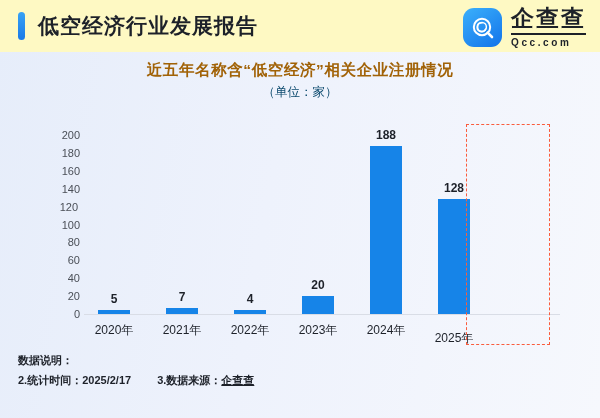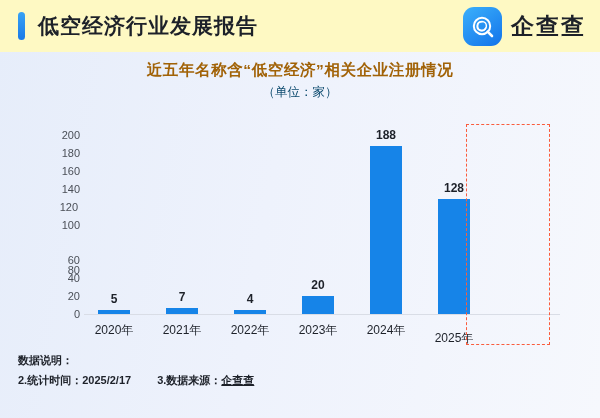--- a/index.html
+++ b/index.html
@@ -100,36 +100,37 @@
     <div id="brand-mark">
       <svg width="26" height="26" viewBox="0 0 26 26">
         <circle cx="12" cy="12" r="8.2" fill="none" stroke="#ffffff" stroke-width="2"></circle>
         <circle cx="12" cy="12" r="4.4" fill="none" stroke="#ffffff" stroke-width="1.5"></circle>
         <path d="M12 7.8 A4.4 4.4 0 1 0 15.6 14" fill="none" stroke="#ffffff" stroke-width="1.6" stroke-linecap="round"></path>
         <line x1="17.6" y1="17.6" x2="22" y2="22" stroke="#ffffff" stroke-width="2.6" stroke-linecap="round"></line>
       </svg>
     </div>
     <div id="brand-words">
       <span id="brand-cn">企查查</span>
+      <span id="brand-en">Qcc.com</span>
     </div>
   </div>
 </div>
 
 <div id="chart-title">近五年名称含“低空经济”相关企业注册情况</div>
 <div id="chart-unit">（单位：家）</div>
 
 <div id="plot">
   <div id="yaxis">
       <div class="ytick" style="left: 42px; top: 135px;">200</div>
       <div class="ytick" style="left: 42px; top: 152.9px;">180</div>
       <div class="ytick" style="left: 42px; top: 170.8px;">160</div>
       <div class="ytick" style="left: 42px; top: 188.7px;">140</div>
       <div class="ytick" style="left: 40px; top: 206.6px;">120</div>
       <div class="ytick" style="left: 42px; top: 224.5px;">100</div>
-      <div class="ytick" style="left: 42px; top: 242.4px; margin-top: 28px;">80</div>
+      <div class="ytick" style="left: 42px; top: 242.4px;">80</div>
       <div class="ytick" style="left: 42px; top: 260.3px;">60</div>
       <div class="ytick" style="left: 42px; top: 278.2px;">40</div>
       <div class="ytick" style="left: 42px; top: 296.1px;">20</div>
       <div class="ytick" style="left: 42px; top: 314px;">0</div>
     </div>
   <div id="baseline"></div>
   <div id="bars">
       <div class="bar" style="left: 98px; top: 309.525px; height: 4.475px; background: rgb(22, 132, 232);"></div>
       <div class="bar-value" style="position: absolute; left: 84px; top: 291.525px; width: 60px; bottom: auto; padding-bottom: 0px;">5</div>
       <div class="bar" style="left: 166px; top: 307.735px; height: 6.265px; background: rgb(22, 132, 232);"></div>

